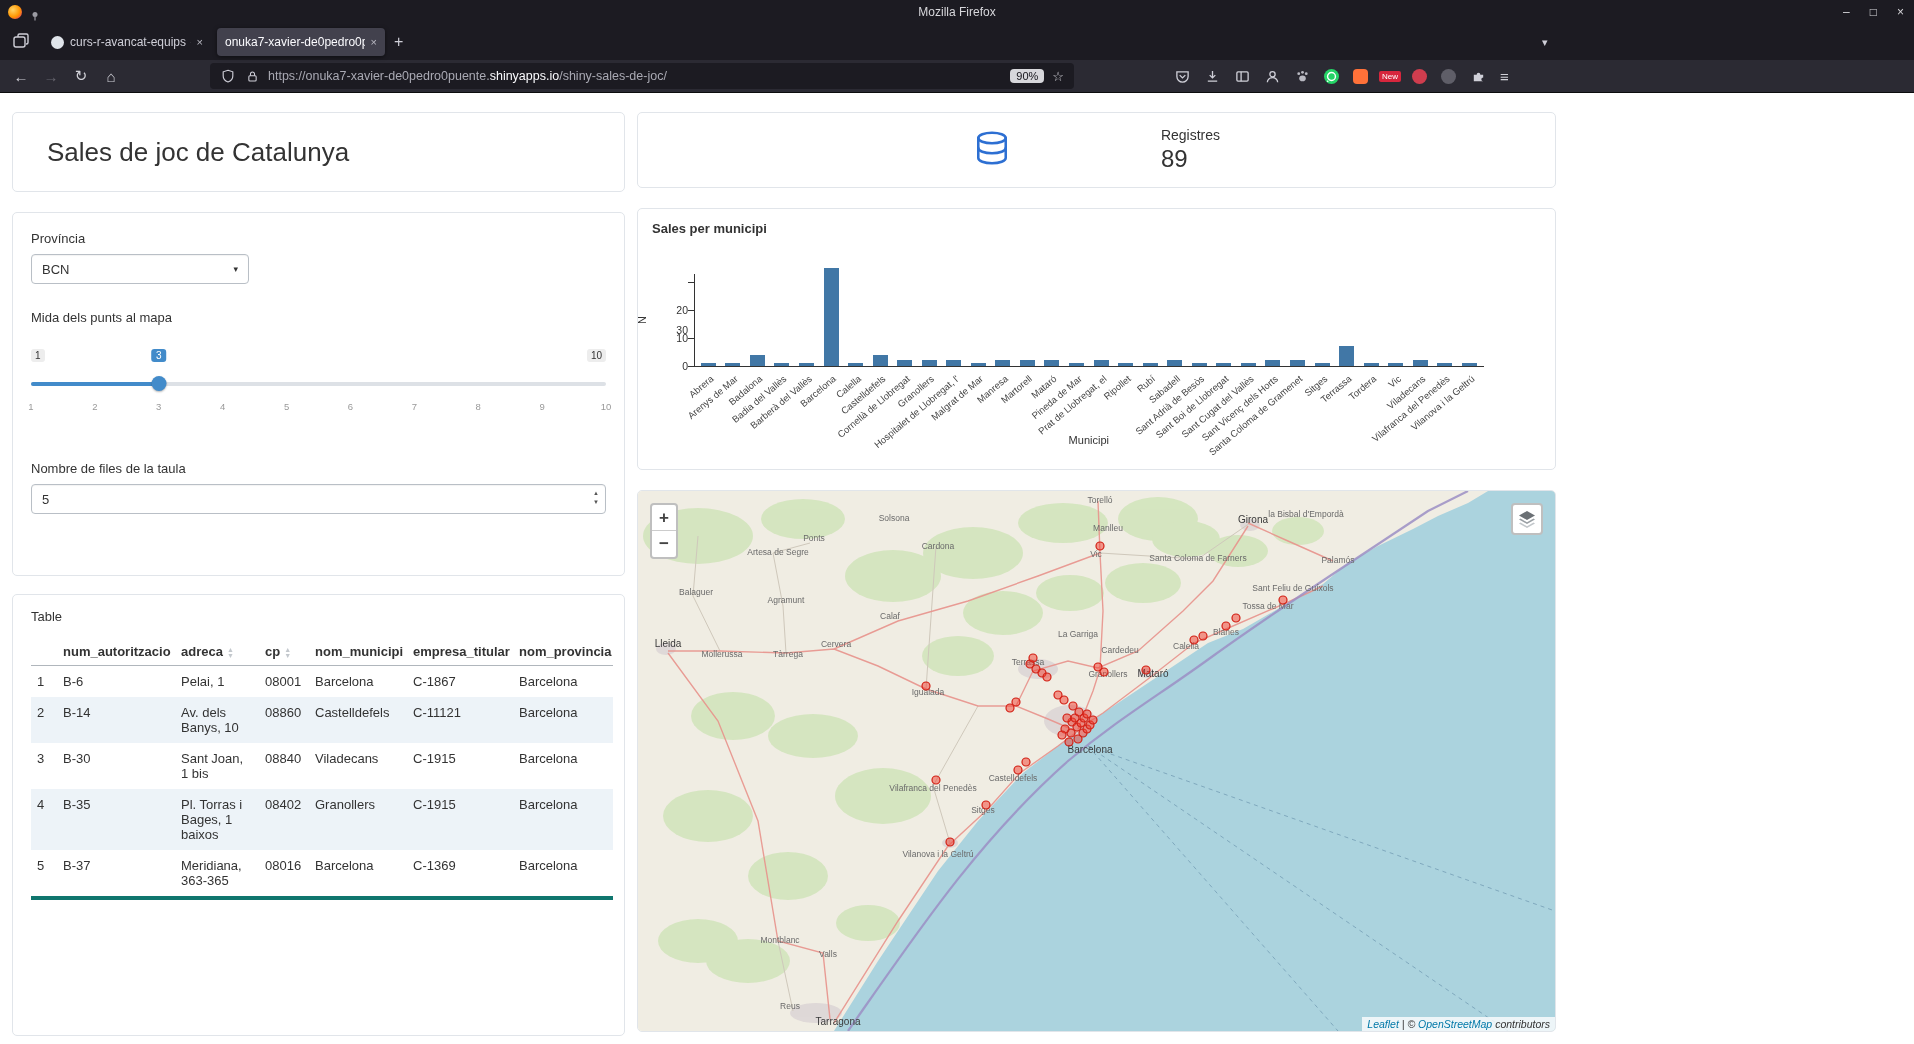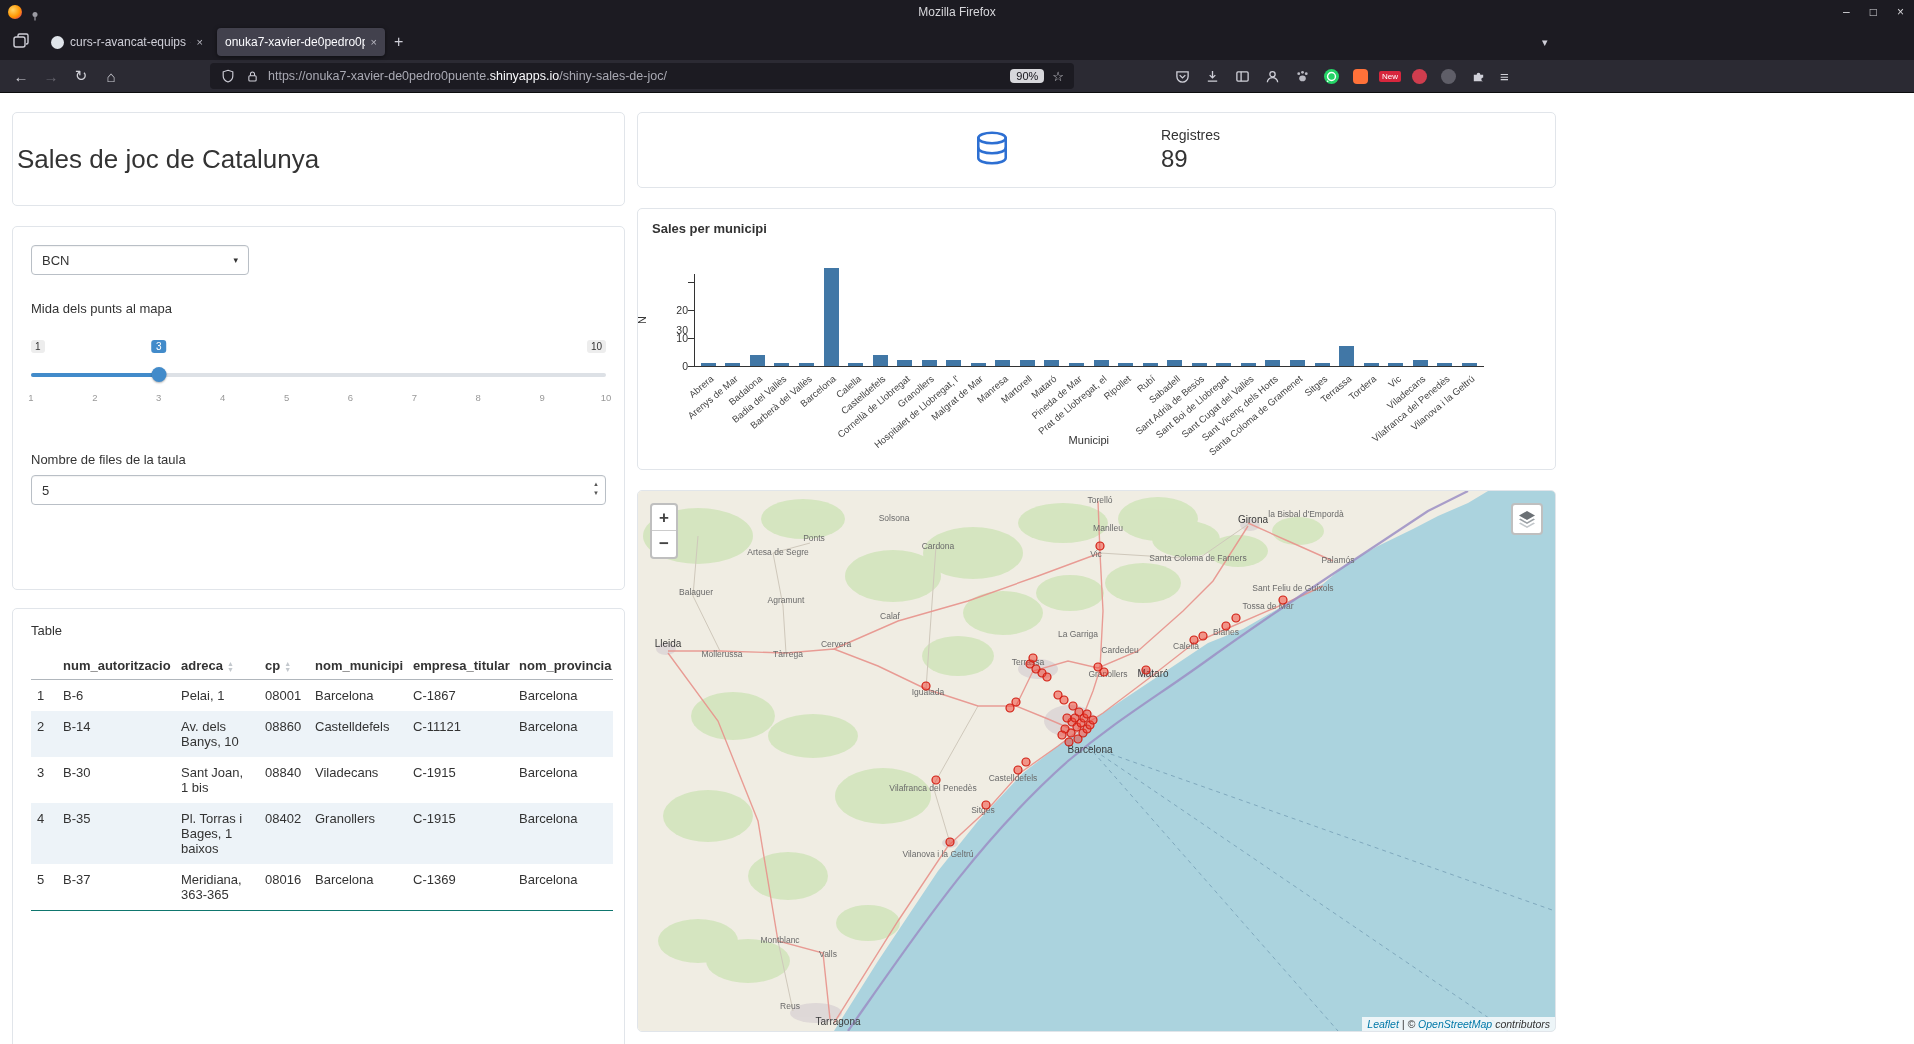--- a/index.html
+++ b/index.html
@@ -45,21 +45,21 @@
   .sq { width:15px; height:15px; border-radius:4px; display:inline-block; }
   .new-badge { background:#d7263d; color:#fff; font-size:8px; padding:1px 3px; border-radius:2px; line-height:9px; }
   .menu-ic { color:#d0d0d7; font-size:15px; }
 
   
   .page { position:relative; background:#fff; height:951px; }
   .col-left  { position:absolute; left:12px;  top:19px; width:613px; }
   .col-right { position:absolute; left:637px; top:19px; width:919px; }
   .card { background:#fff; border:1px solid #e1e5ea; border-radius:5px; }
 
-  .card-title-card { height:94px; display:flex; align-items:center; padding:0 4px; margin-bottom:20px;text-align:right; }
+  .card-title-card { height:80px; display:flex; align-items:center; padding:0 34px; margin-bottom:20px;text-align:right; }
   .page-title { font-size:26px; font-weight:400; color:#333; margin:0; }
 
   .controls-card { height:364px; padding:18px; margin-bottom:18px; }
   .ctl-label { font-size:13px; color:#333; display:block; margin-bottom:8px; }
   .select { width:218px; height:30px; border:1px solid #b9bfc6; border-radius:4px; display:flex;
     align-items:center; justify-content:space-between; padding:0 10px; font-size:13px; color:#333;
     background:#fff; box-shadow:inset 0 1px 1px rgba(0,0,0,.05); }
   .select .caret { font-size:9px; color:#333; }
 
   .irs { position:relative; height:72px; margin-top:24px; }
@@ -81,21 +81,21 @@
   .spinners { position:absolute; right:7px; top:5px; display:flex; flex-direction:column; }
   .spinners span { font-size:6px; color:#555; line-height:9px; }
 
   .table-card { height:442px; padding:14px 18px; }
   .table-title { font-size:13px; color:#333; }
   .search-row { display:flex; justify-content:flex-end; align-items:center; gap:8px; margin-top:12px;
     font-size:13px; color:#333; }
   .search-input { width:168px; border:none; border-bottom:1px solid #9aa0a6; height:22px; outline:none;
     font-size:13px; font-family:inherit; }
   table.dt { width:100%; border-collapse:collapse; margin-top:14px; font-size:13px; color:#333;
-    table-layout:fixed; border-bottom:1px solid #0f766e; }
+    table-layout:fixed; border-bottom:4px solid #0f766e; }
   table.dt th { text-align:left; padding:6px; border-bottom:1px solid #b0b6bc; font-weight:700;
     white-space:nowrap; overflow:hidden; }
   table.dt td { padding:8px 6px; vertical-align:top; }
   table.dt tbody tr:nth-child(even) { background:#edf3f8; }
   .sorts { display:inline-flex; flex-direction:column; margin-left:4px; vertical-align:middle; }
   .sorts span { font-size:7px; color:#c3c8cd; line-height:6px; }
 
   .registres-card { height:76px; display:flex; align-items:center; justify-content:center; gap:150px; margin-bottom:20px; }
   .reg-text { font-size:14px; color:#333; }
   .reg-num { font-size:24px; margin-top:2px; }
@@ -243,20 +243,21 @@
 </div>
 
 <div class="page">
 
   <div class="col-left">
     <div class="card card-title-card">
       <h1 class="page-title">Sales de joc de Catalunya</h1>
     </div>
 
     <div class="card controls-card">
+      <label class="ctl-label">Província</label>
       <div class="select">
         <span>BCN</span>
         <span class="caret">▾</span>
       </div>
 
       <label class="ctl-label" style="margin-top:26px;">Mida dels punts al mapa</label>
       <div class="irs">
         <span class="irs-min">1</span>
         <span class="irs-max">10</span>
         <span class="irs-single" id="irs-single" style="left: 22.2222%; background: rgb(66, 139, 202);">3</span>

